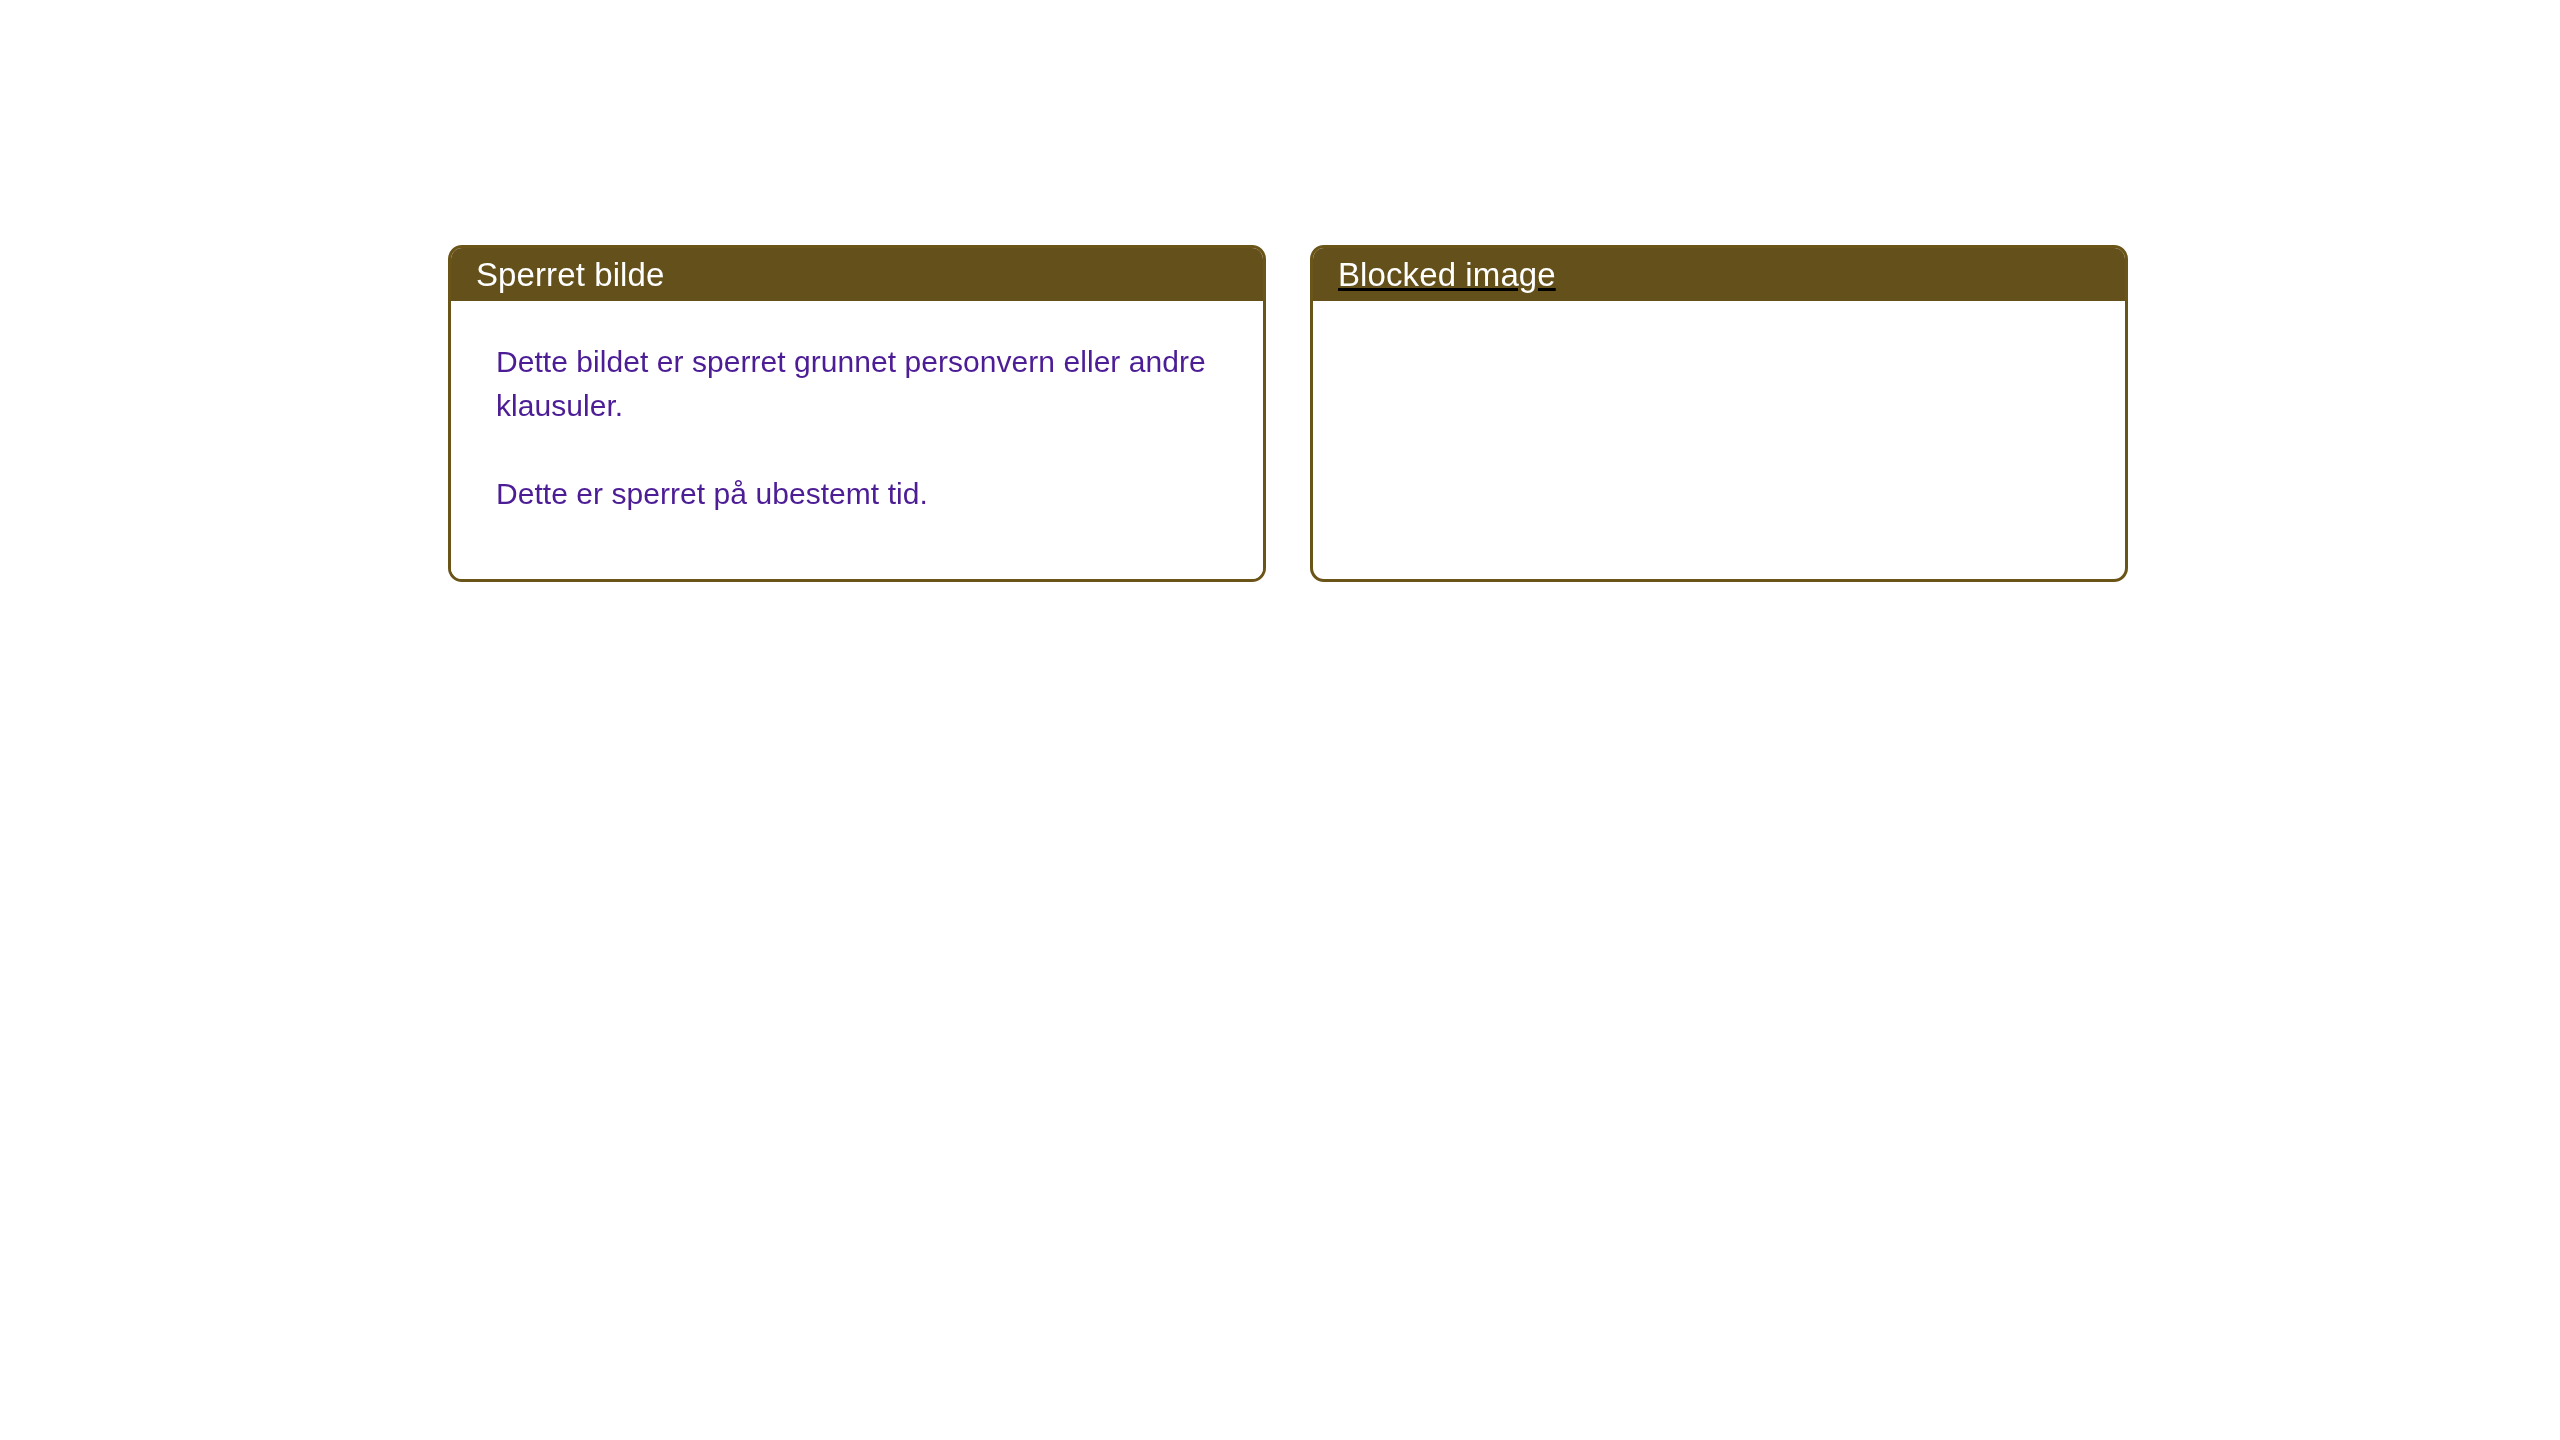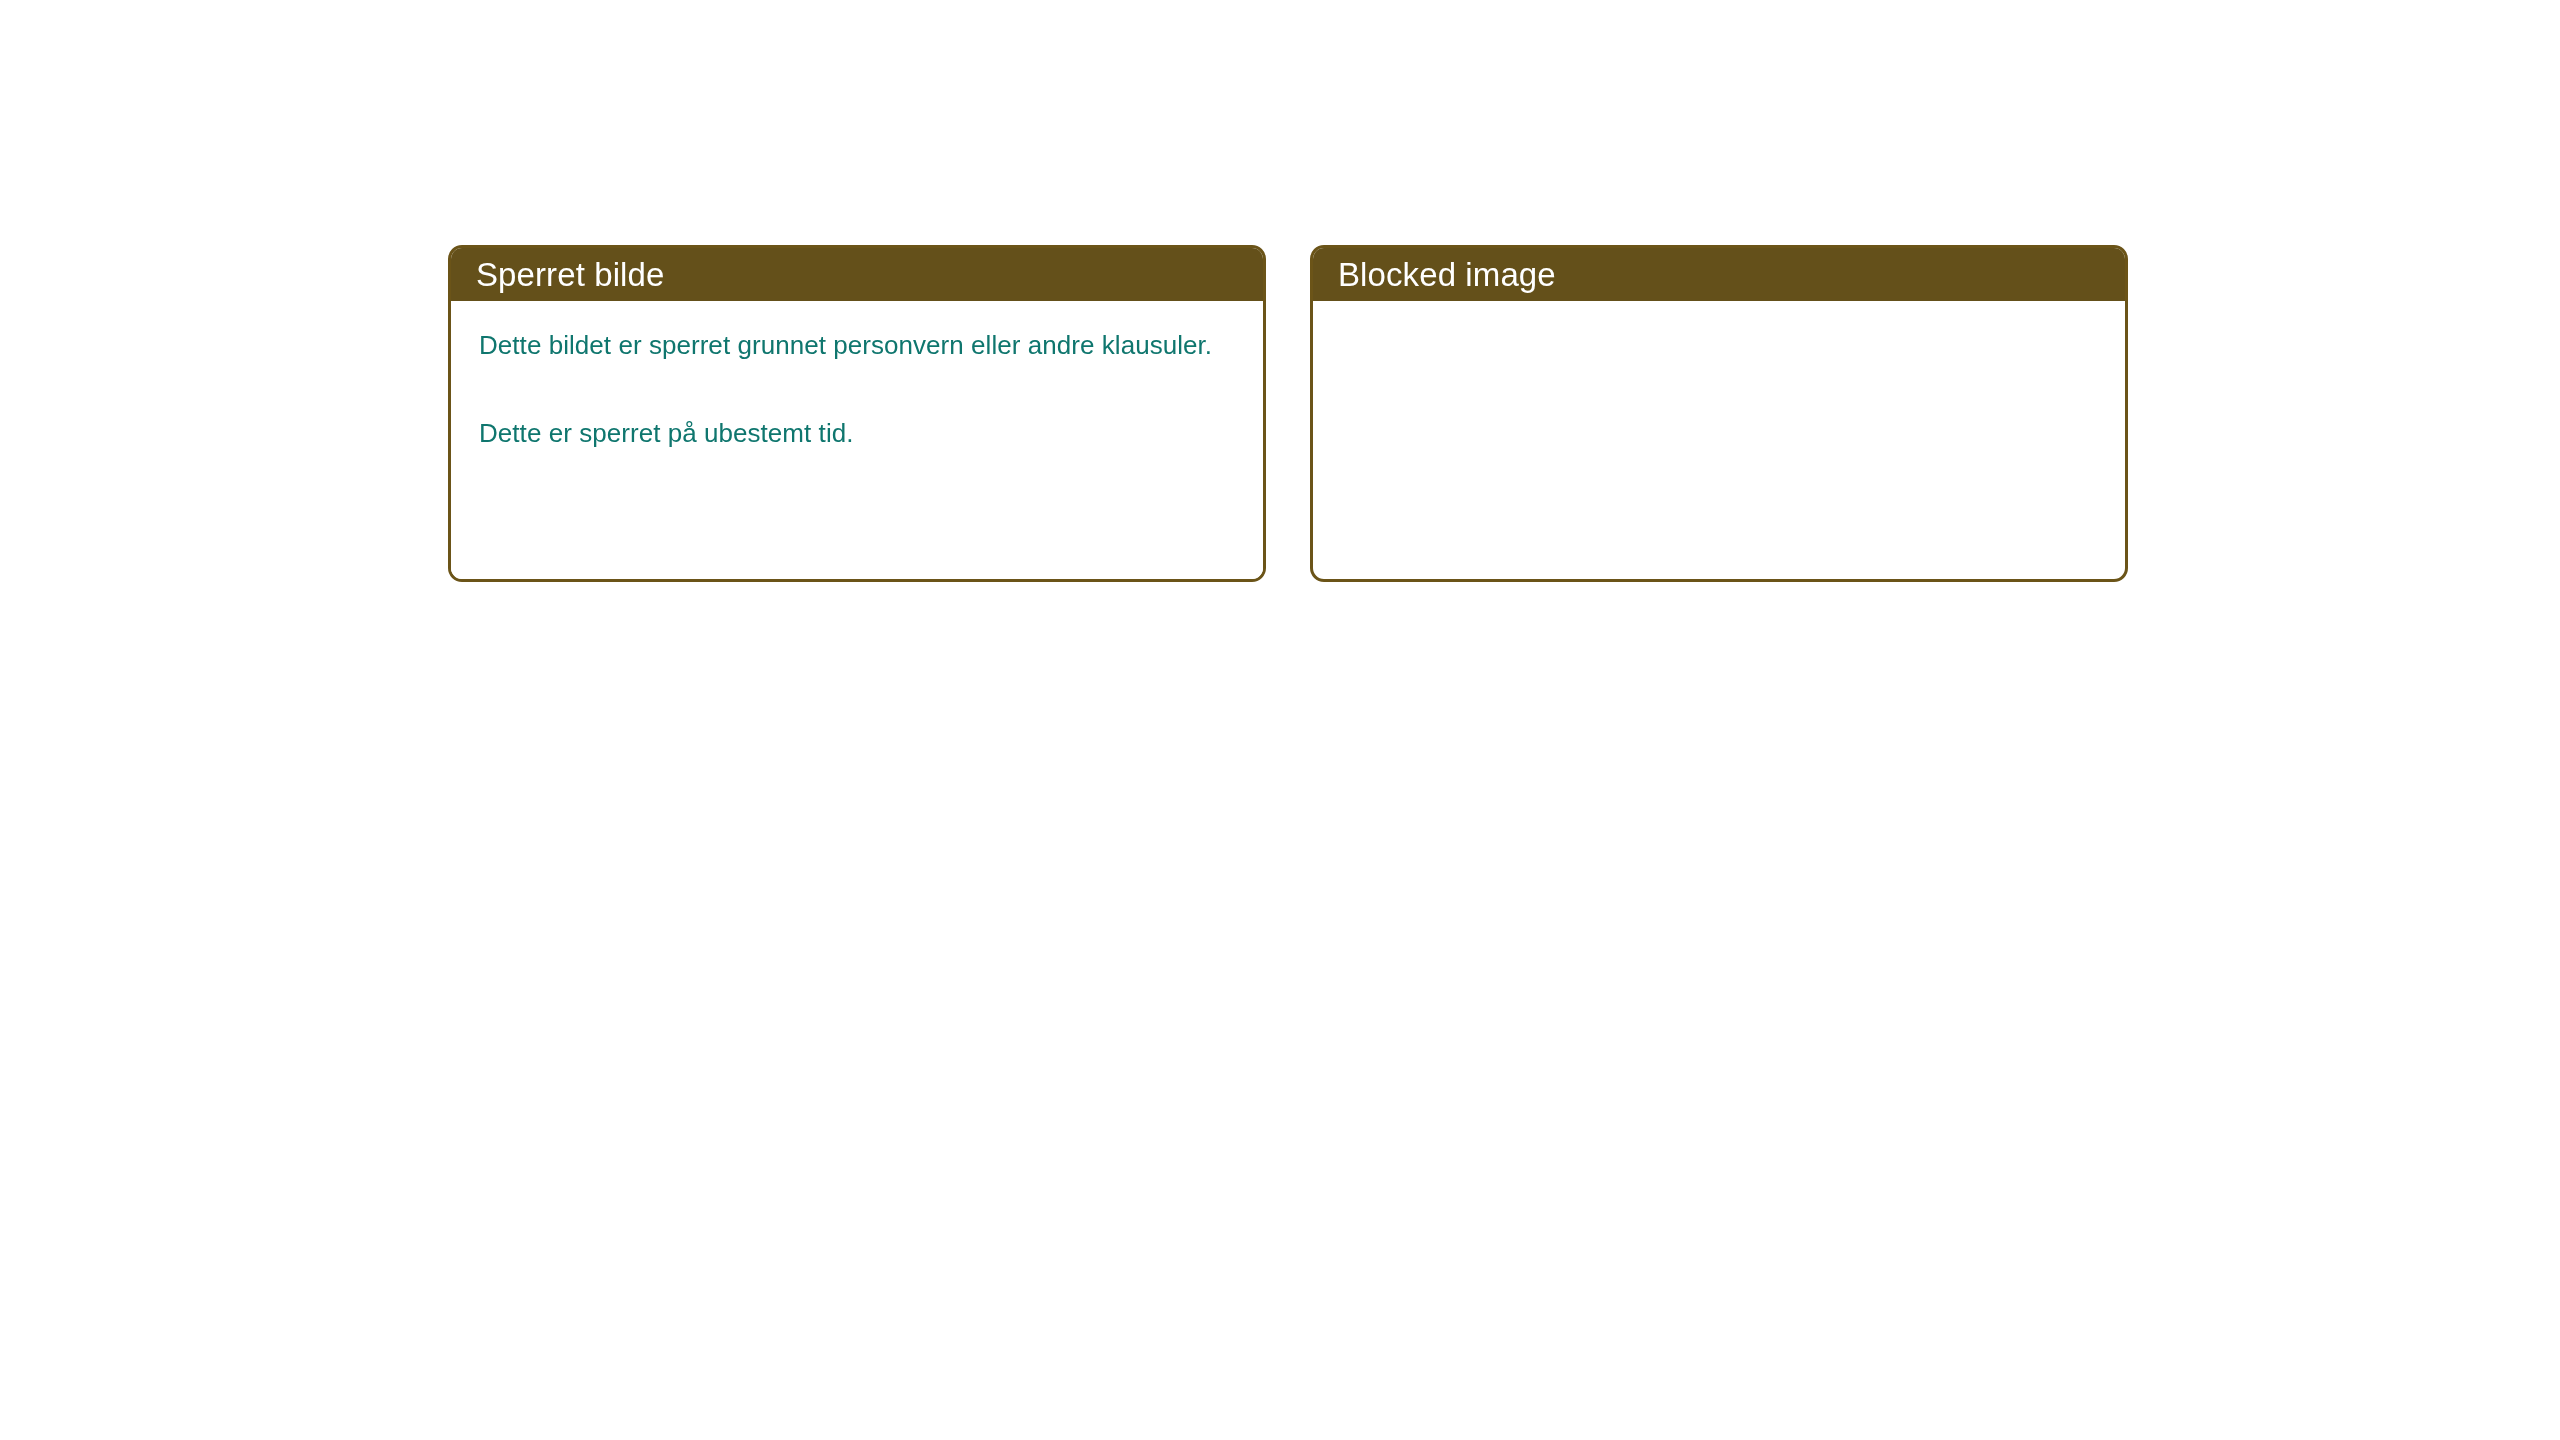--- a/index.html
+++ b/index.html
@@ -35,20 +35,21 @@
     top: 245px;
     width: 818px;
     height: 337px;
   }
 
   .notice-card.card-en {
     left: 1310px;
     top: 245px;
     width: 818px;
     height: 337px;
+    text-decoration: underline;
   }
 
   .card-header {
     box-sizing: border-box;
     width: 100%;
     height: 53px;
     background: #64501a;
     display: flex;
     align-items: center;
     padding: 0 0 0 25px;
@@ -65,23 +66,23 @@
 
   .card-body {
     box-sizing: border-box;
     width: 100%;
     height: calc(100% - 53px);
     background: #ffffff;
     padding: 22px 30px 0 28px;
   }
 
   .card-paragraph {
-    margin: 0;
-    color: #0f766e;
-    font-size: 26px;
+    margin: 17px;
+    color: #4c1d95;
+    font-size: 30px;
     line-height: 44px;
     font-weight: 400;
     letter-spacing: 0.05px;
   }
 
   .card-paragraph + .card-paragraph {
     margin-top: 44px;
   }
 </style>
 </head>

